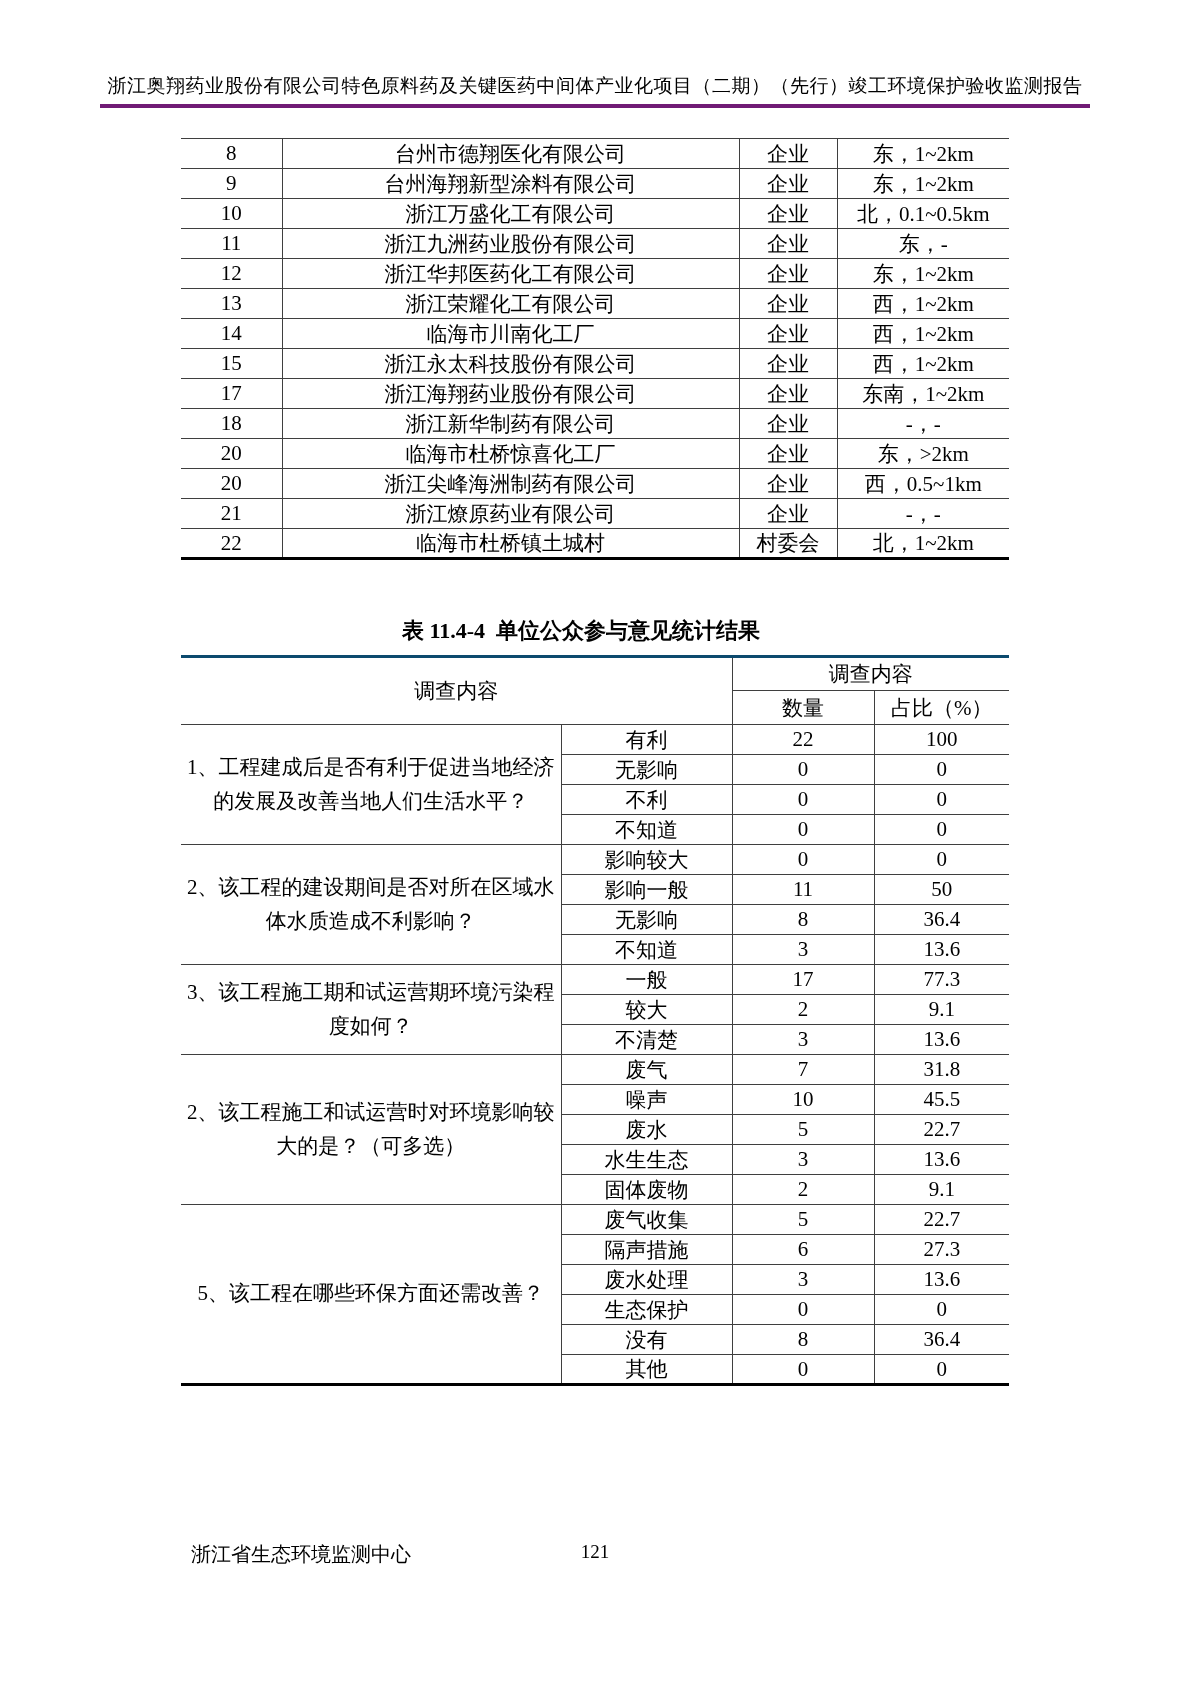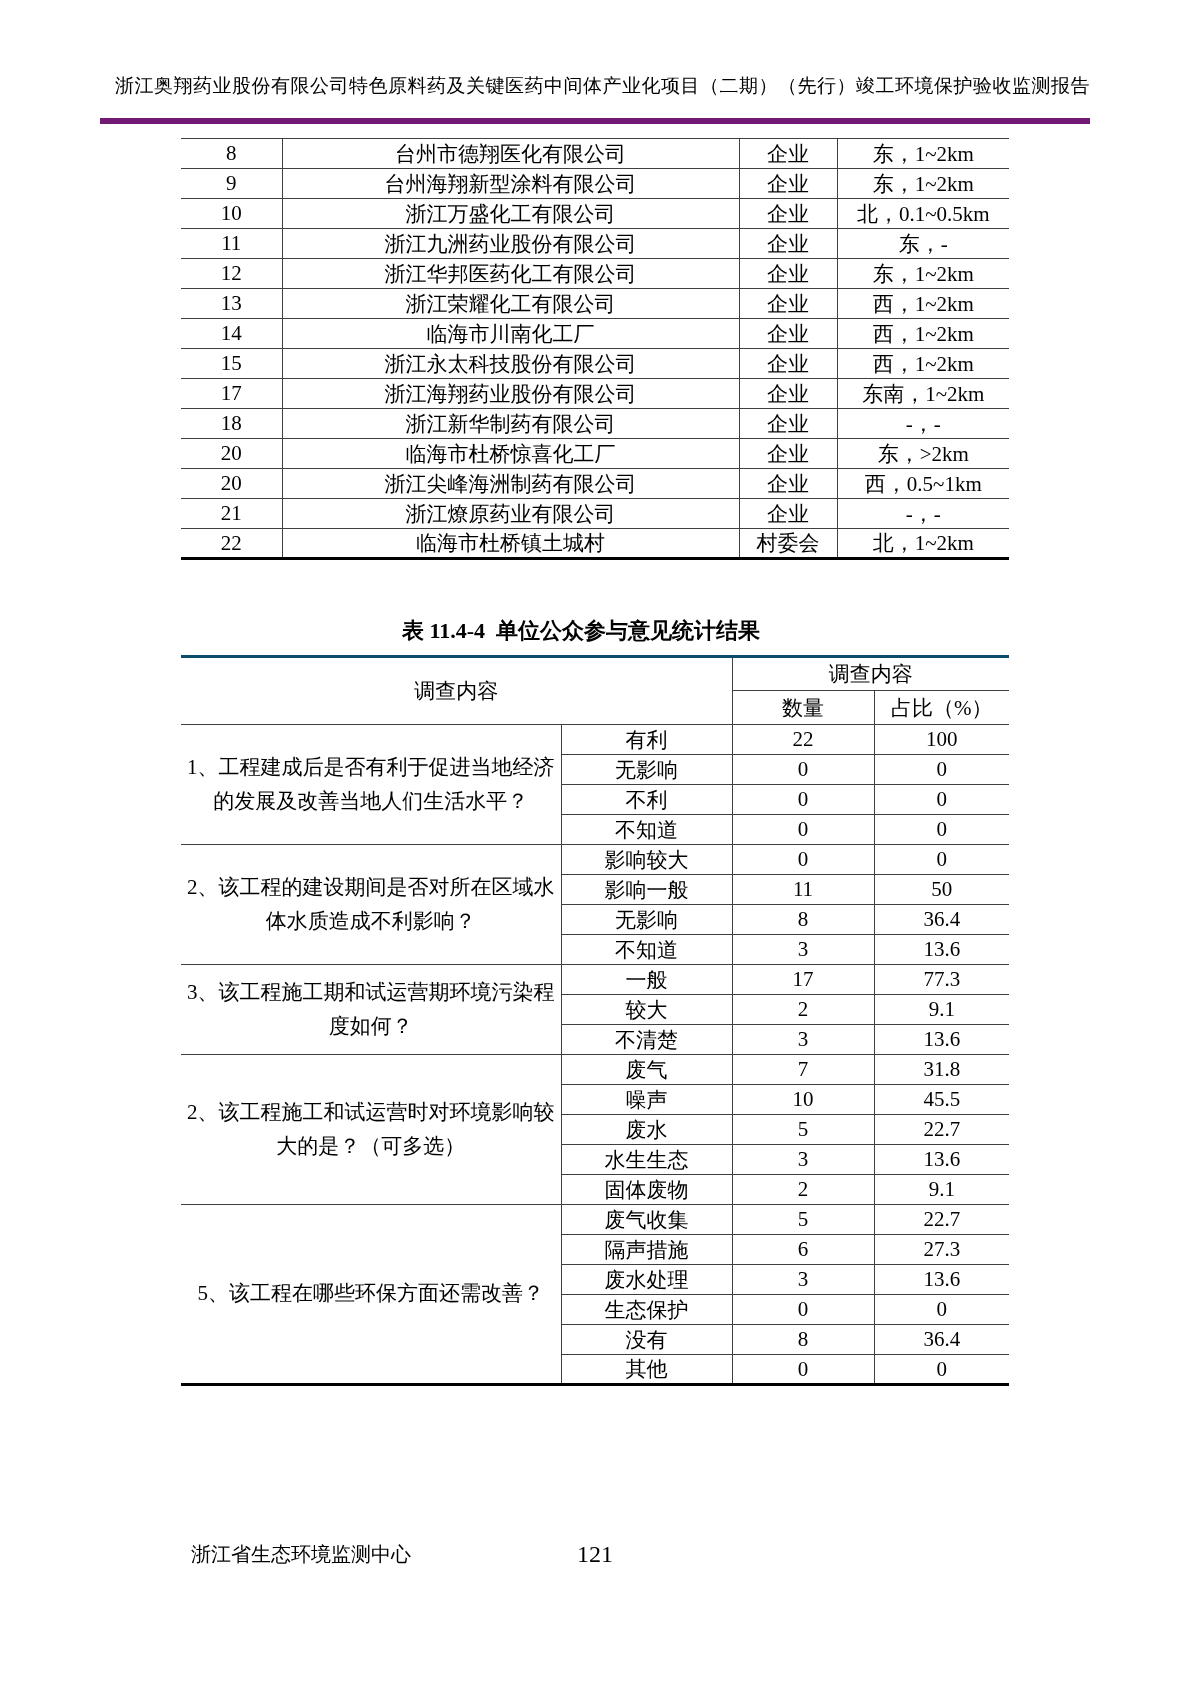--- a/index.html
+++ b/index.html
@@ -7,22 +7,22 @@
   body {
     width: 1190px; height: 1683px; position: relative;
     background: #ffffff; color: #000000;
     font-family: "Liberation Serif", "DejaVu Serif", serif;
   }
   .page { position: absolute; inset: 0; }
 
   
   .page-header {
     position: absolute; left: 100px; top: 74px; width: 990px;
-    text-align: right; font-size: 19px; line-height: 24px;
-    padding-bottom: 20px; border-bottom: 6px solid #701a75;
+    text-align: center; font-size: 19px; line-height: 24px;
+    padding-bottom: 6px; border-bottom: 4px solid #701a75;
     letter-spacing: 0.5px; white-space: nowrap;
   }
 
   
   table { border-collapse: collapse; table-layout: fixed; }
   td {
     border: 1px solid #3f3f3f; text-align: center; vertical-align: middle;
     height: 30px; padding: 0; font-size: 21px; overflow: hidden;
   }
 
@@ -36,21 +36,21 @@
   }
 
   .t2 { position: absolute; left: 181px; top: 655px; width: 828px;
         border-top: 3px solid #0c4a6e; border-bottom: 3px solid #000; }
   .t2 .h-row td { height: 34px; }
   .q-head, .q-cell { border-left: 0; }
   .res-head, .pct-head, .c-percent { border-right: 0; }
   .q-cell { line-height: 1.6; padding: 0 5px; }
 
   .footer-org { position: absolute; left: 191px; top: 1541px; font-size: 20px; }
-  .page-num { position: absolute; left: 0; top: 1541px; width: 1190px; text-align: center; font-size: 24px; }
+  .page-num { position: absolute; left: 0; top: 1541px; width: 1190px; text-align: center; font-size: 19px; }
 </style>
 </head>
 <body>
 
 <div class="page">
 
   <div class="page-header">
     <span>浙江奥翔药业股份有限公司特色原料药及关键医药中间体产业化项目（二期）（先行）竣工环境保护验收监测报告</span>
   </div>
 

